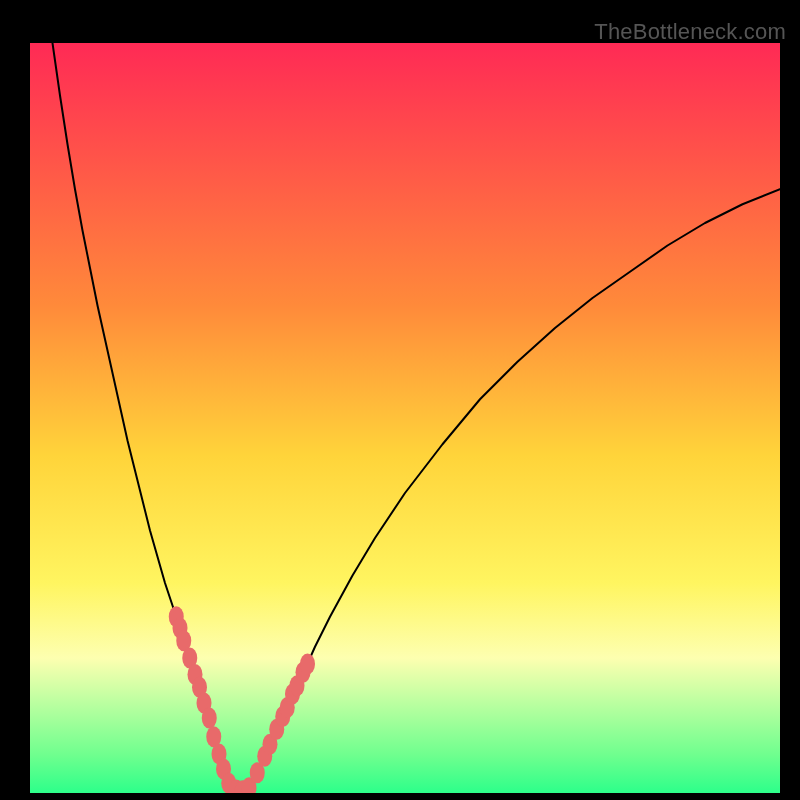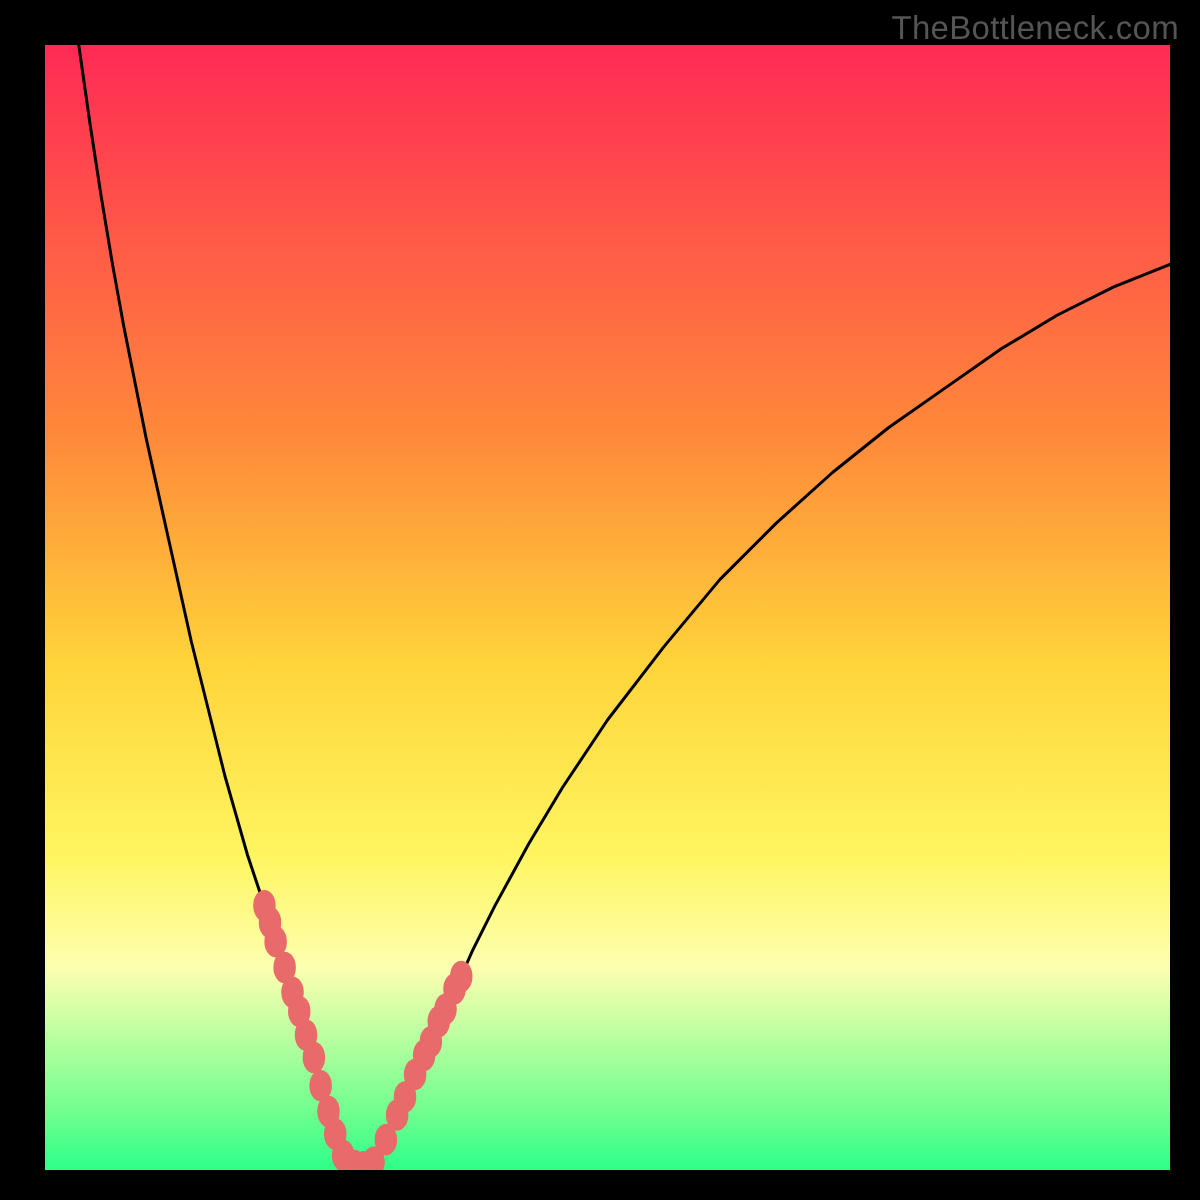--- a/index.html
+++ b/index.html
@@ -9,20 +9,21 @@
     height: 800px;
     overflow: hidden;
     background: #000;
     font-family: Arial, Helvetica, sans-serif;
   }
   .frame {
     position: relative;
     width: 800px;
     height: 596px;
     background: #000;
+    margin-top: 13px;
   }
   .plot-area {
     position: absolute;
     left: 30px;
     top: 30px;
     width: 750px;
     height: 750px;
     box-sizing: border-box;
   }
   .grad-bg {

